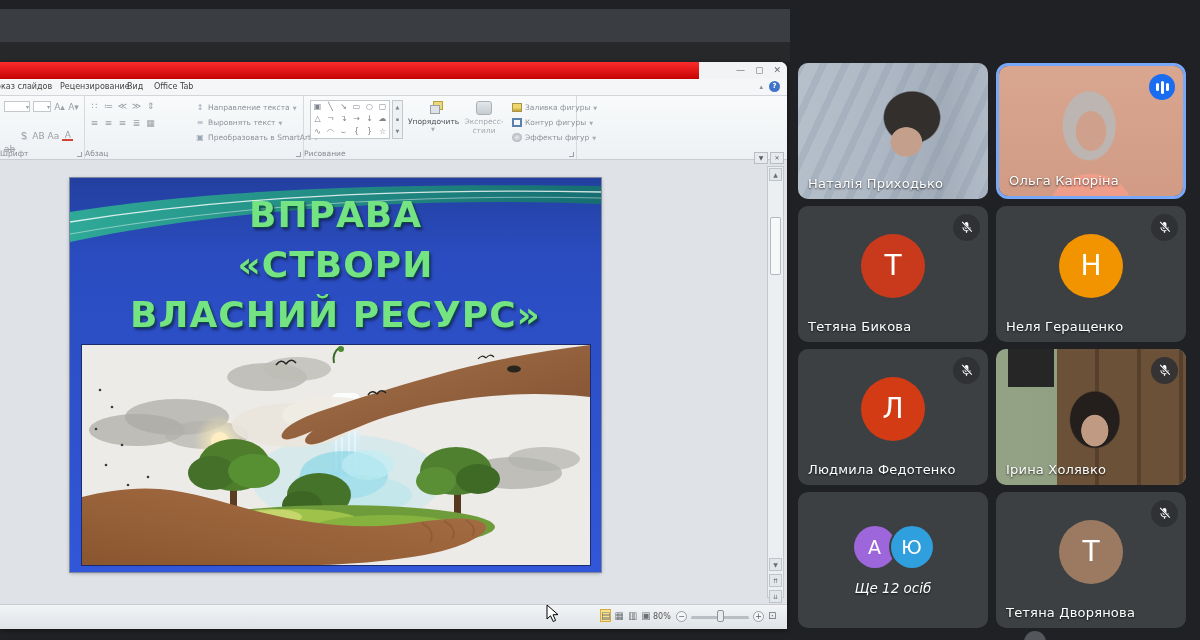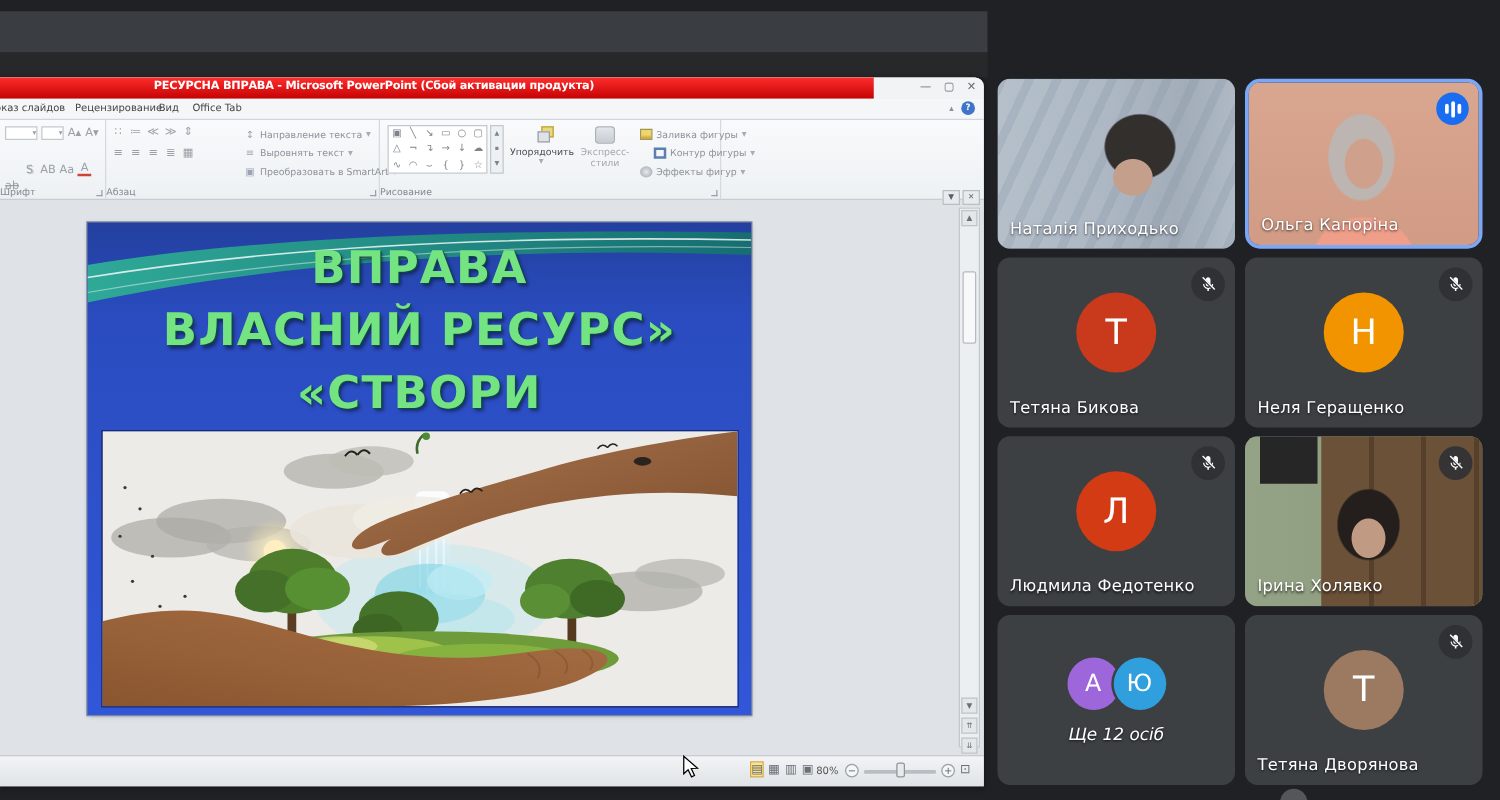--- a/index.html
+++ b/index.html
@@ -156,21 +156,20 @@
 
 <div class="stage">
 
   <div class="share-strip"></div>
   <div class="share-strip2"></div>
 
   <div class="ppt">
 
     <div class="titlebar">
       <div class="redbar"></div>
-      <span class="title-text">РЕСУРСНА ВПРАВА - Microsoft PowerPoint (Сбой активации продукта)</span>
       <div class="win-controls">
         <span>—</span>
         <span>▢</span>
         <span>✕</span>
       </div>
     </div>
 
     <div class="tabrow">
       <span class="tab" style="left:-10px">Показ слайдов</span>
       <span class="tab" style="left:60px">Рецензирование</span>
@@ -266,21 +265,21 @@
         </div>
         <div class="qstyles">
           <div class="qs-icon"></div>
           <span>Экспресс-стили</span>
         </div>
         <div class="stackbtn sb1" style="left:208px">
           <span class="fillicon"></span>
           <span>Заливка фигуры</span>
             <span class="caret">▼</span>
         </div>
-        <div class="stackbtn sb2" style="left:219px">
+        <div class="stackbtn sb2" style="left:208px">
           <span class="outicon"></span>
           <span>Контур фигуры</span>
             <span class="caret">▼</span>
         </div>
         <div class="stackbtn sb3" style="left:208px">
           <span class="efficon"></span>
           <span>Эффекты фигур</span>
             <span class="caret">▼</span>
         </div>
         <div class="glabel">Рисование</div>
@@ -302,22 +301,22 @@
               <stop offset="0" stop-color="#2fae96"></stop>
                 <stop offset="1" stop-color="#15706e"></stop>
             </linearGradient>
           </defs>
           <path d="M0,34 C120,14 300,4 531,8 L531,26 C330,18 140,34 0,64 Z" fill="url(#tg)" opacity="0.95"></path>
           <path d="M0,44 C150,20 330,10 531,14" stroke="#ffffff" stroke-opacity="0.8" stroke-width="1.3" fill="none"></path>
           <path d="M0,56 C160,28 340,16 531,20" stroke="#ffffff" stroke-opacity="0.45" stroke-width="1" fill="none"></path>
         </svg>
         <div class="slide-title">
           <div>ВПРАВА</div>
+          <div>«СТВОРИ</div>
           <div>ВЛАСНИЙ РЕСУРС»</div>
-          <div>«СТВОРИ</div>
         </div>
 
         <svg class="photo" viewBox="0 0 508 220" preserveAspectRatio="none">
           <defs>
             <radialGradient id="sunG">
                 <stop offset="0" stop-color="#fff6cf" stop-opacity="0.95"></stop>
                 <stop offset="1" stop-color="#ffe9a8" stop-opacity="0"></stop>
               </radialGradient>
             <linearGradient id="fallG" x1="0" y1="0" x2="0" y2="1">
                 <stop offset="0" stop-color="#ffffff" stop-opacity="0.9"></stop>

